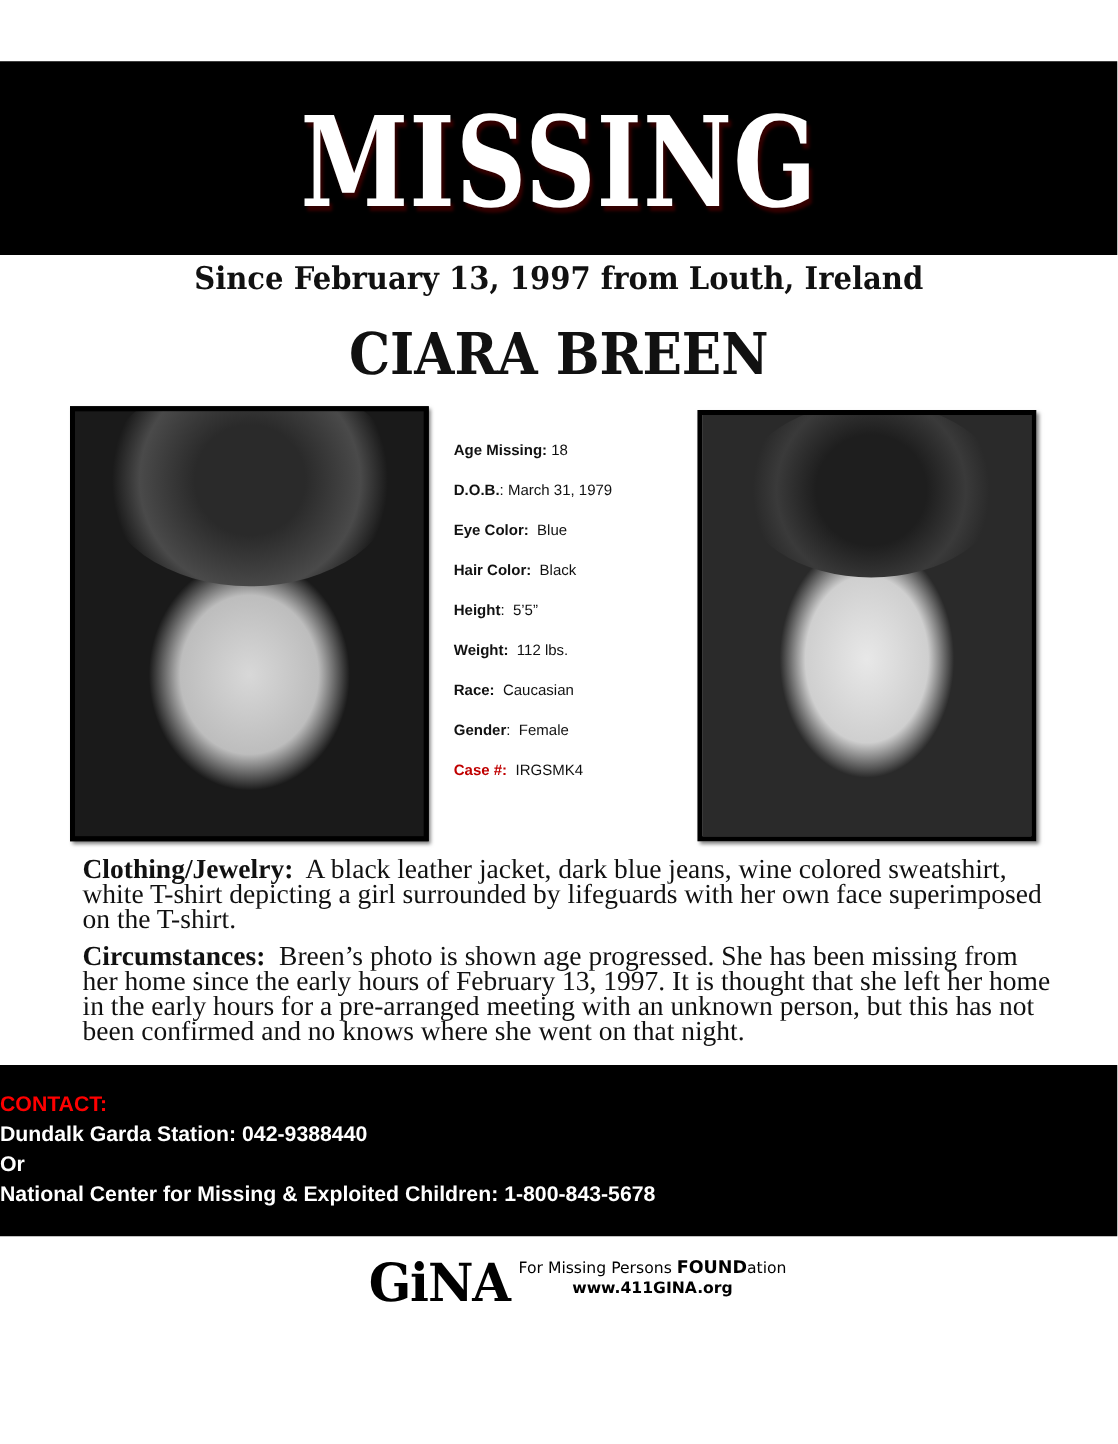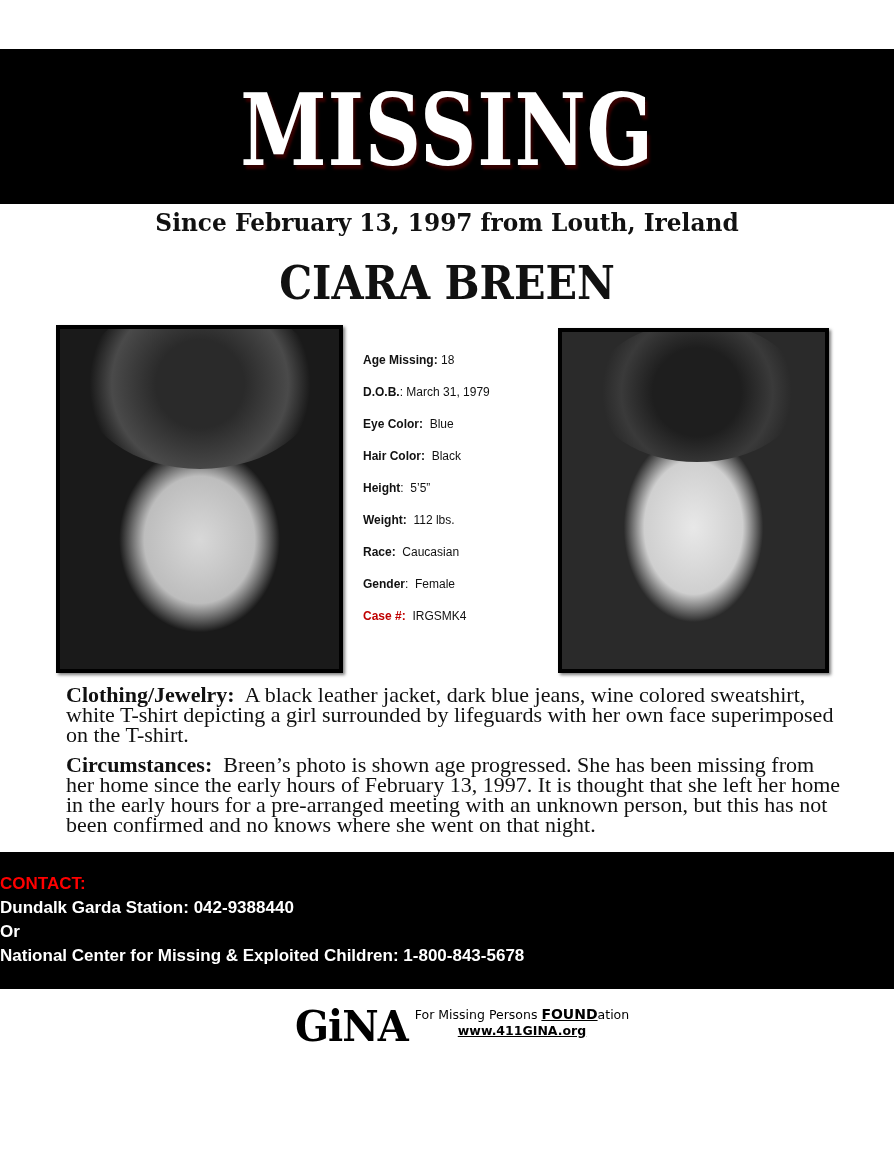--- a/index.html
+++ b/index.html
@@ -19,21 +19,21 @@
   .desc { position:absolute; left:66px; width:780px; font-family:"Liberation Serif", serif; font-size:22px; line-height:20px; color:#111; }
   .desc .lbl { font-weight:bold; }
   .desc-cloth { top:685px; }
   .desc-circ { top:755px; }
   .contact { position:absolute; left:0; top:852px; width:894px; height:137px; background:#000; color:#fff; font-weight:bold; }
   .contact-head { color:#ff0000; font-size:17px; margin-top:20px; height:24px; line-height:24px; }
   .contact-line { font-size:17px; height:24px; line-height:24px; }
   .gina { position:absolute; left:280px; top:1006px; display:flex; align-items:flex-start;margin-left:12px; }
   .gina-logo { font-family:"DejaVu Serif", serif; font-weight:bold; font-size:42px; color:#000; letter-spacing:-1px; transform:scaleX(0.95); line-height:1; }
   .gina-text { margin-left:4px; text-align:center; font-family:"DejaVu Sans", sans-serif; font-size:12.5px; color:#000; line-height:16px; }
-  .gina-text b { font-weight:bold; font-size:14px;text-decoration:underline; }
+  .gina-text b { font-weight:bold; font-size:14px; }
 </style>
 </head>
 <body>
 
 <div class="banner">
   <div class="banner-title">MISSING</div>
 </div>
 
 <div class="since">Since February 13, 1997 from Louth, Ireland</div>
 <div class="name">CIARA BREEN</div>

